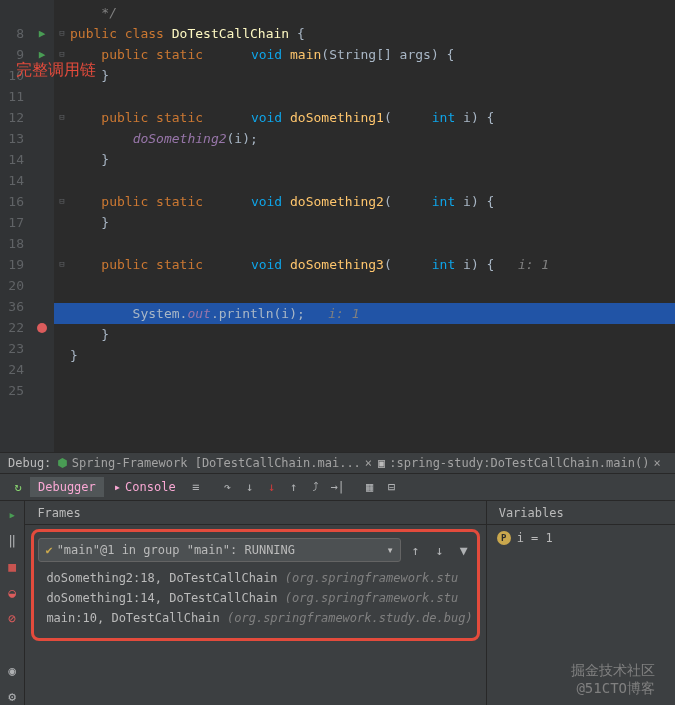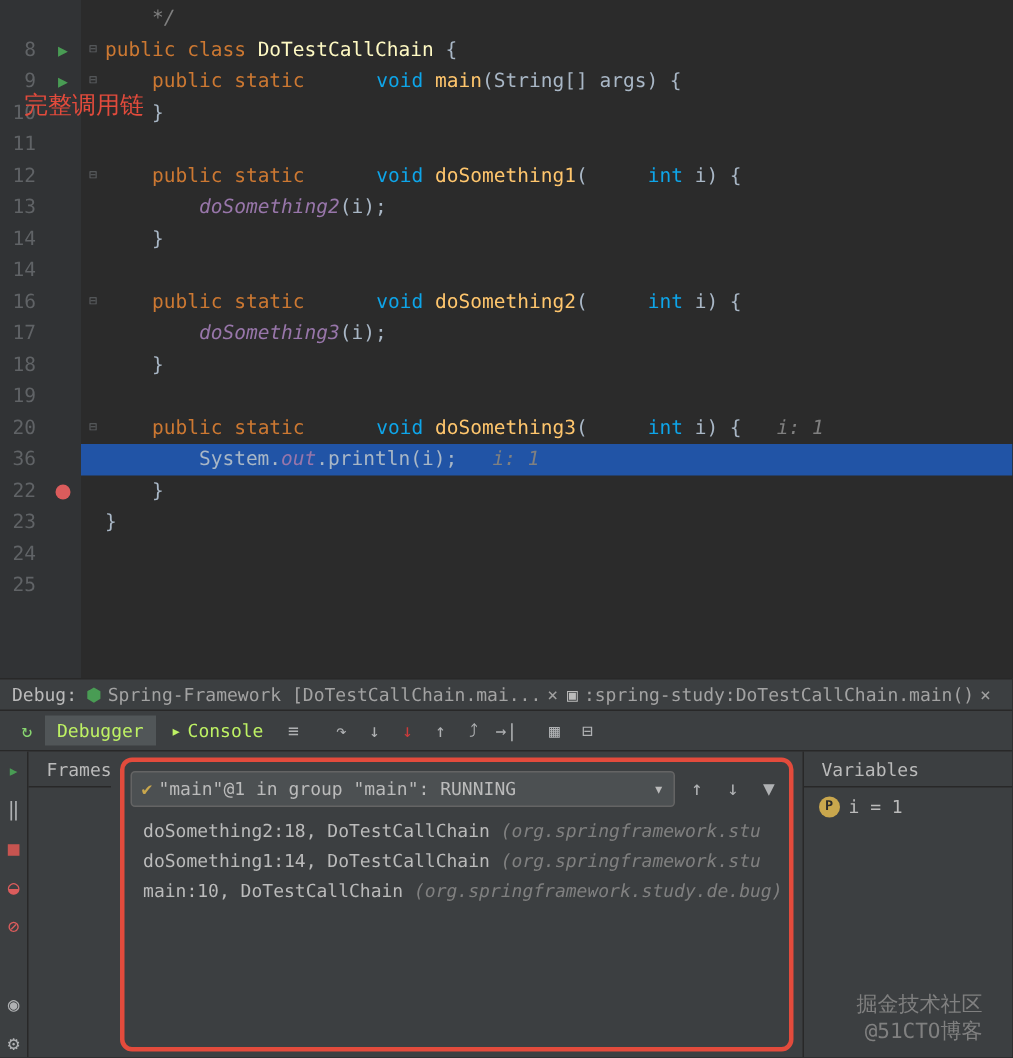--- a/index.html
+++ b/index.html
@@ -7,44 +7,44 @@
 .editor { height:452px; display:flex; background:#2b2b2b; }
 .gutter { width:54px; background:#313335; display:flex; }
 .line-nums { width:30px; text-align:right; color:#606366; padding-top:2px; }
 .line-nums div { height:21px; line-height:21px; padding-right:6px; }
 .icon-col { width:24px; padding-top:2px; }
 .icon-col div { height:21px; display:flex; align-items:center; justify-content:center; }
 .run-icon { color:#499c54; font-size:11px; }
 .bp-icon { width:10px; height:10px; border-radius:50%; background:#db5c5c; }
 .code { flex:1; padding-top:2px; position:relative; }
 .ln { height:21px; line-height:21px; position:relative; display:flex; align-items:center; }
-.ln.hl { background:#2154a6; }
+.ln.hl { background:#2154a6;margin-top:28px; }
 .fold { width:16px; color:#606366; font-size:9px; text-align:center; }
 .txt { white-space:pre; }
 .kw { color:#cc7832; }
 .cls { color:#fef9c3; }
 .mth { color:#ffc66d; }
 .typ { color:#0ea5e9;margin-left:40px; }
 .fld { color:#9876aa; font-style:italic; }
 .cm { color:#808080; font-style:italic; }
 .box { background:#3c3f41; color:#a9b7c6; padding:0 4px; border:1px solid #555; border-radius:2px; font-size:11px; }
 .pnl { height:253px; background:#3c3f41; border-top:1px solid #282828; display:flex; flex-direction:column; }
 .tabs { height:21px; display:flex; align-items:center; padding:0 8px; gap:6px; border-bottom:1px solid #282828; font-size:12px; color:#bbb; }
 .tab1 { display:flex; align-items:center; gap:4px; }
 .turtle { color:#499c54; }
 .tab-x { color:#a3a3a3; }
 .close-x { color:#a0a0a0; cursor:pointer; }
 .subtabs { height:27px; display:flex; align-items:center; gap:2px; padding:0 8px; border-bottom:1px solid #282828; font-size:12px; }
-.sbtn { padding:3px 8px; color:#bef264; display:flex; align-items:center; gap:4px; }
+.sbtn { padding:3px 8px; color:#f9a8d4; display:flex; align-items:center; gap:4px; }
 .sbtn.active { background:#515658; }
 .tool-ic { width:20px; height:20px; display:flex; align-items:center; justify-content:center; color:#afb1b3; cursor:pointer; }
 .dbody { flex:1; display:flex; }
 .vbar { width:30px; background:#3c3f41; display:flex; flex-direction:column; align-items:center; padding-top:4px; gap:8px; border-right:1px solid #282828; }
 .vbtn { width:18px; height:18px; display:flex; align-items:center; justify-content:center; cursor:pointer; }
-.frames { flex:1; display:flex; flex-direction:row; }
+.frames { flex:1; display:flex; flex-direction:column; }
 .sec-title { height:24px; line-height:24px; padding-left:12px; font-size:12px; color:#bbb; border-bottom:1px solid #282828; }
 .redbox { margin:4px 6px; border:3px solid #e34b3c; border-radius:8px; padding:6px 4px 10px 4px; }
 .threadsel { display:flex; align-items:center; gap:6px; margin-bottom:6px; }
 .combo { flex:1; height:24px; background:#4c5052; border:1px solid #646464; border-radius:3px; display:flex; align-items:center; padding:0 6px; color:#bbb; font-size:12px; justify-content:space-between; cursor:pointer; }
 .chk { color:#c9a74d; }
 .arr-btn { width:18px; color:#afb1b3; text-align:center; cursor:pointer; }
 .stack div { height:20px; line-height:20px; padding-left:8px; font-size:12px; color:#bbb; white-space:nowrap; overflow:hidden; }
 .stack div.sel { background:#0d5aa7; color:#fff; }
 .pkg { color:#808080; font-style:italic; }
 .stack div.sel .pkg { color:#c8d6e5; }
@@ -142,24 +142,20 @@
         <span class="fold"></span>
         <span class="txt">    }</span>
       </div>
       <div class="ln">
         <span class="fold"></span>
         <span class="txt"></span>
       </div>
       <div class="ln">
         <span class="fold">⊟</span>
         <span class="txt">    <span class="kw">public static</span> <span class="typ">void</span> <span class="mth">doSomething2</span>(<span class="typ">int</span> i) {</span>
-      </div>
-      <div class="ln">
-        <span class="fold"></span>
-        <span class="txt">        <span class="fld">doSomething3</span>(i);</span>
       </div>
       <div class="ln">
         <span class="fold"></span>
         <span class="txt">    }</span>
       </div>
       <div class="ln">
         <span class="fold"></span>
         <span class="txt"></span>
       </div>
       <div class="ln">

